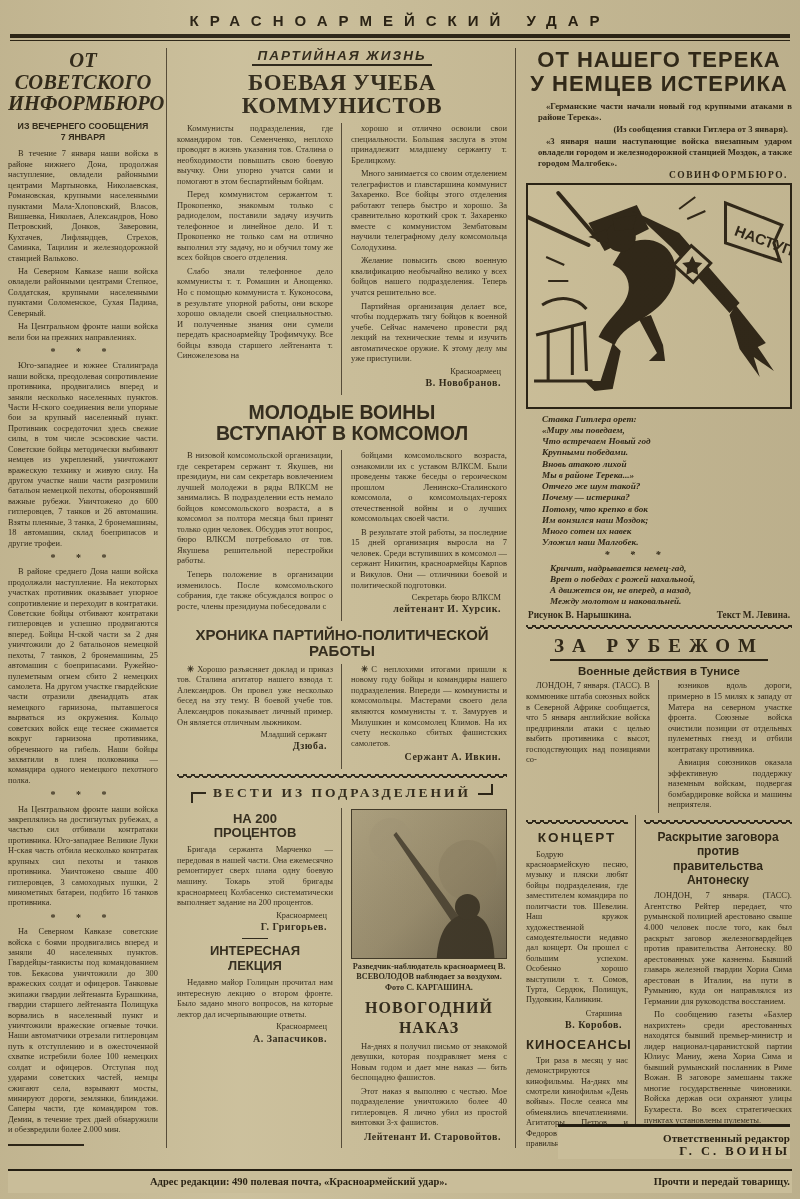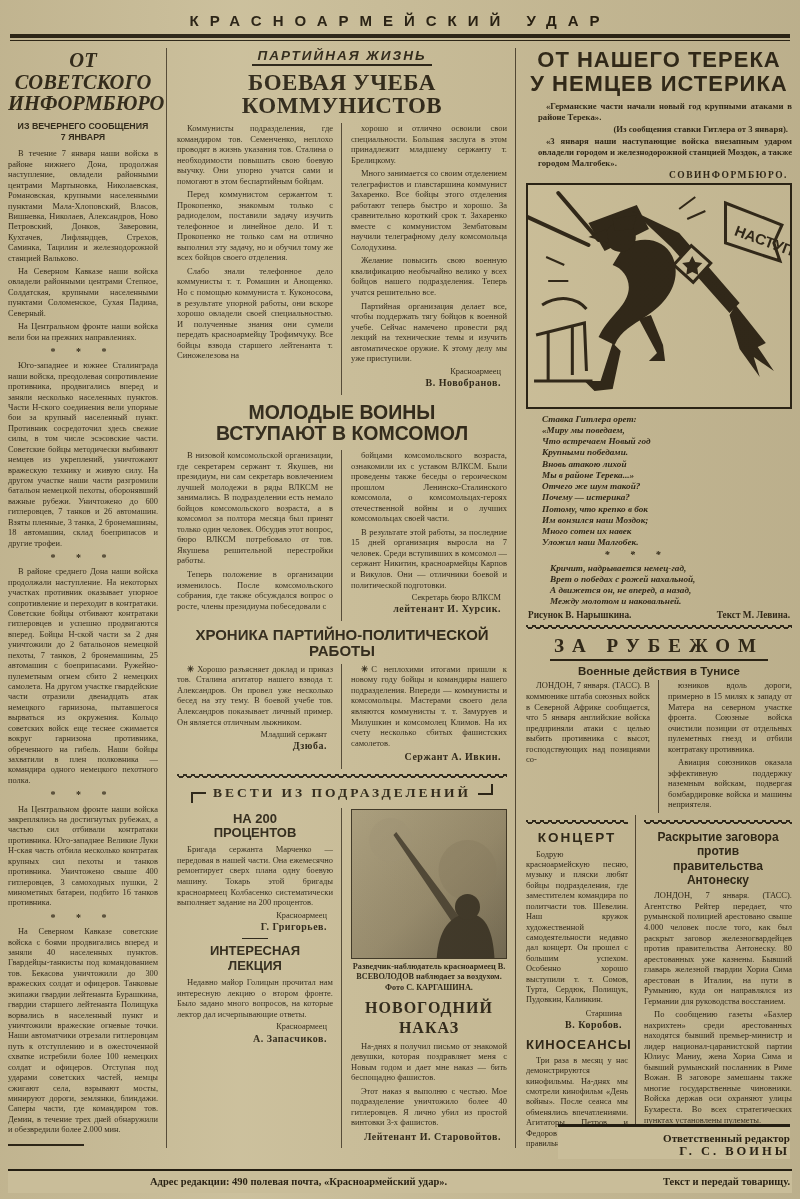--- a/index.html
+++ b/index.html
@@ -337,16 +337,16 @@
     </section>
   </div>
 
   <div class="editor-box">
     <div class="editor-role">Ответственный редактор</div>
     <div class="editor-name">Г. С. ВОИНЫ</div>
   </div>
 
   <footer class="footer">
     <div class="footer-address">Адрес редакции: 490 полевая почта, «Красноармейский удар».</div>
-    <div>Текст и передай товарищу.</div>
+    <div>Прочти и передай товарищу.</div>
   </footer>
 
 </div>
 
 </body></html>

